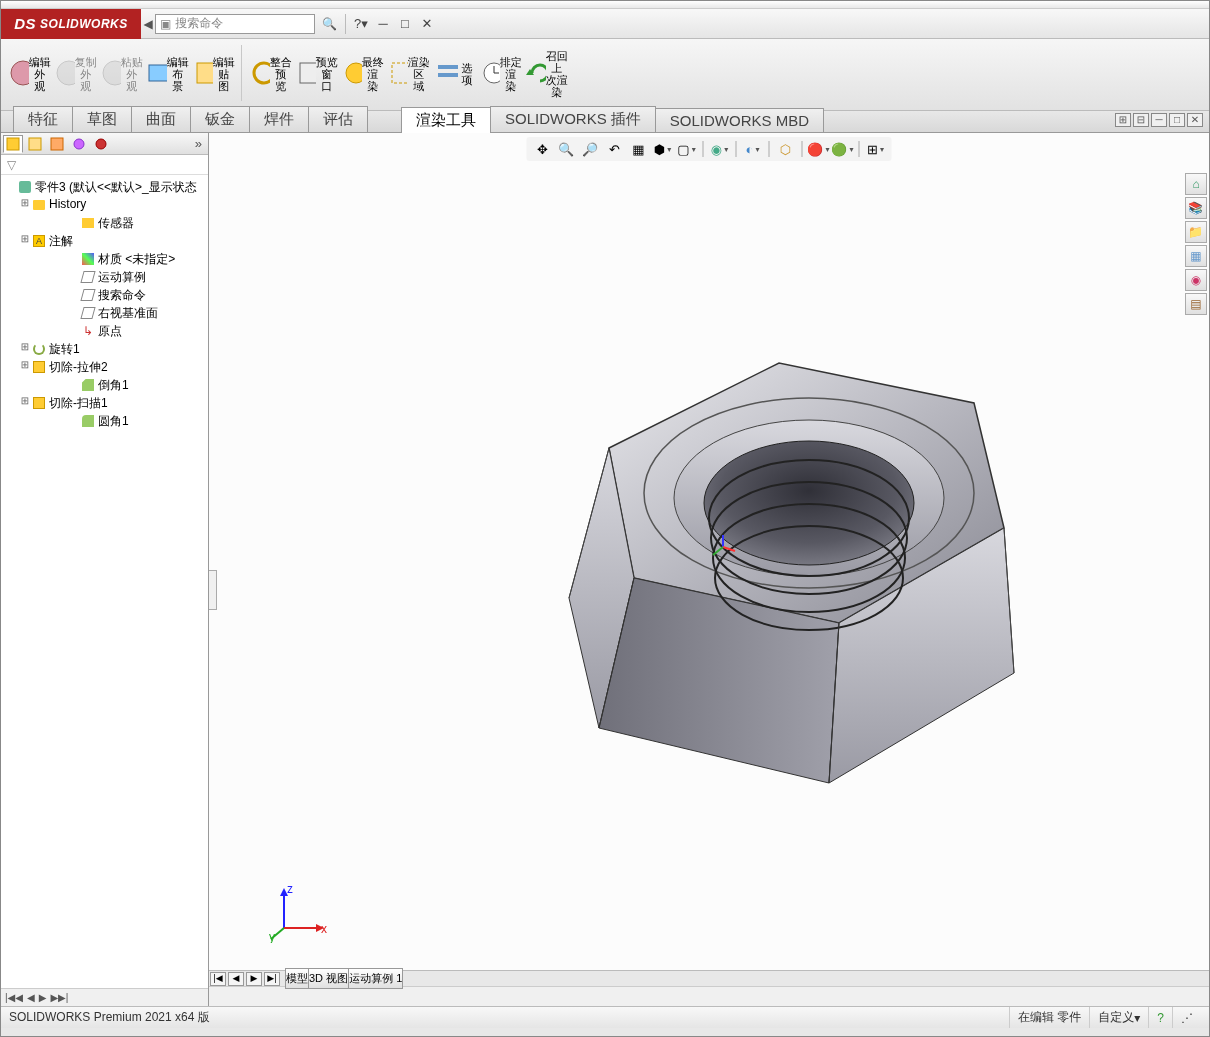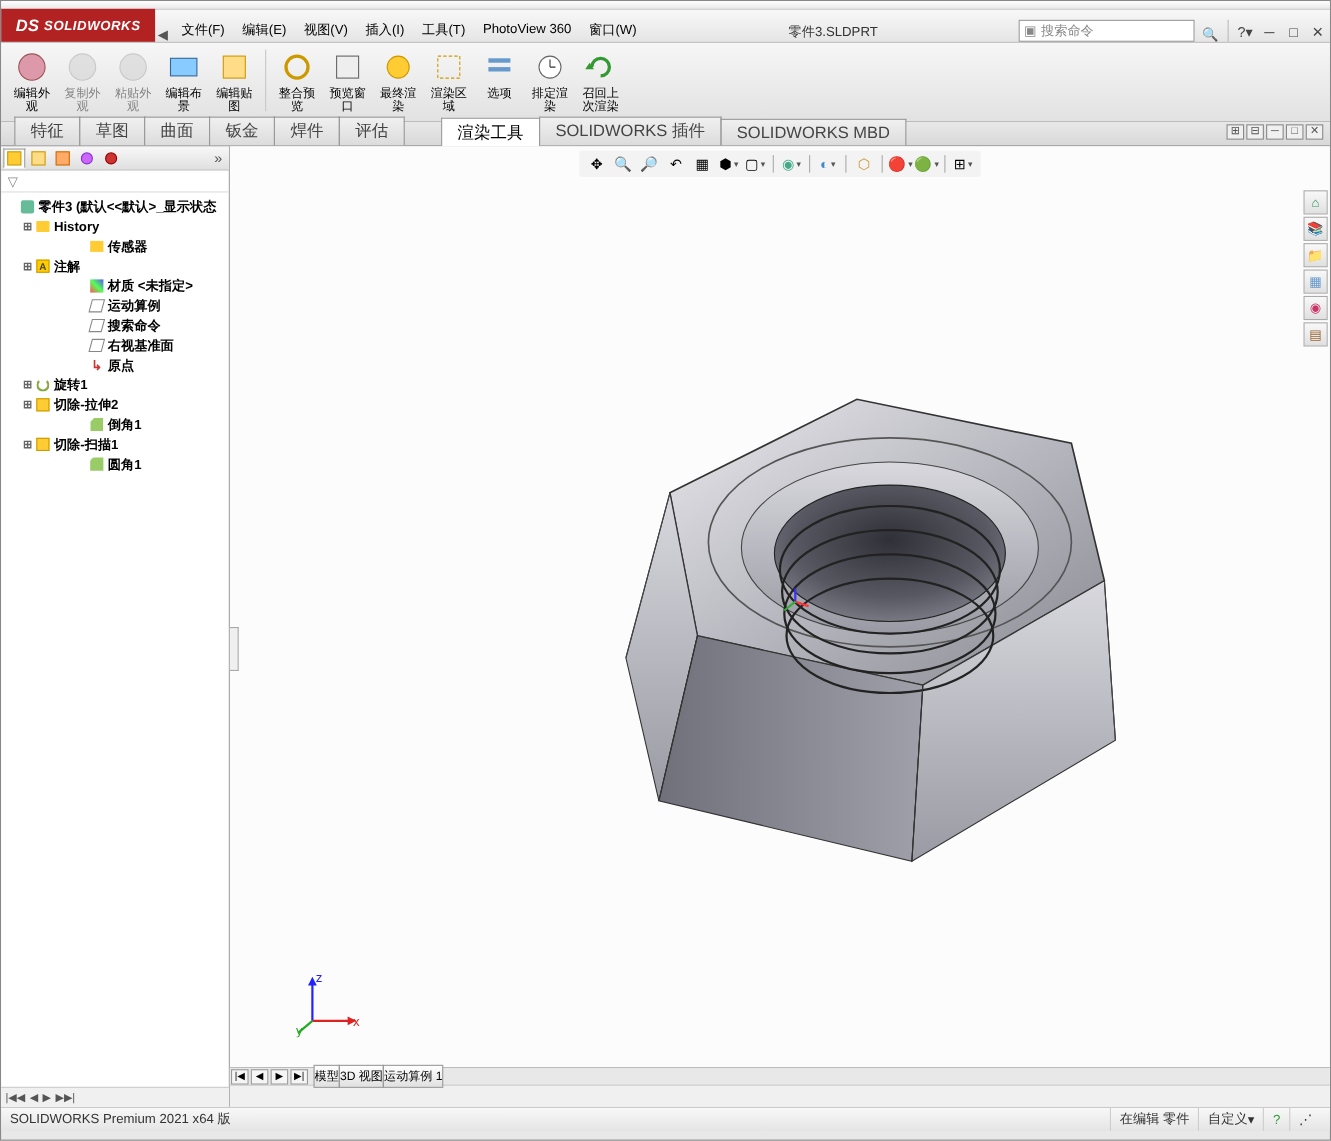--- a/index.html
+++ b/index.html
@@ -2,36 +2,36 @@
 <html><head>
 <meta charset="utf-8">
 <style>
 * { margin: 0; padding: 0; box-sizing: border-box; font-family: "Microsoft YaHei", Arial, sans-serif; font-size: 12px; }
 body { width: 1210px; height: 1037px; background: #e8e8e8; overflow: hidden; border: 1px solid #888; }
 
 
 .titlebar { height: 8px; background: linear-gradient(#fff, #e8e8e8); border-bottom: 1px solid #ccc; }
 
 
-.menubar { height: 30px; background: linear-gradient(#f8f8f8, #e5e5e5); display: flex; align-items: flex-end; border-bottom: 1px solid #bbb; }
+.menubar { height: 30px; background: linear-gradient(#f8f8f8, #e5e5e5); display: flex; align-items: center; border-bottom: 1px solid #bbb; }
 .logo-box { width: 140px; height: 30px; background: #b22222; color: #fff; display: flex; align-items: center; justify-content: center; font-weight: bold; font-style: italic; font-size: 14px; letter-spacing: 0.5px; }
 .logo-box .ds { font-size: 15px; margin-right: 4px; }
 .menubar .chev { width: 14px; text-align: center; color: #555; cursor: pointer; }
 .menubar .menus { display: flex; gap: 4px; padding: 0 4px; }
 .menubar .menus span { padding: 2px 6px; cursor: pointer; }
 .menubar .doc-title { flex: 1; text-align: center; color: #333; }
 .menubar .search { width: 160px; height: 20px; border: 1px solid #999; background: #fff; display: flex; align-items: center; padding: 0 4px; color: #888; margin-right: 4px; }
 .menubar .search .sicon { margin-right: 4px; }
 .menubar .mglass { width: 22px; text-align: center; color: #555; cursor: pointer; }
 .menubar .sep { width: 1px; height: 20px; background: #bbb; margin: 0 4px; }
 .menubar .winbtn { width: 18px; height: 16px; margin: 0 2px; color: #444; text-align: center; cursor: pointer; font-size: 13px; }
 
 
 .ribbon { height: 72px; background: linear-gradient(#f6f6f6, #e2e2e2); display: flex; align-items: flex-start; padding: 4px 6px; border-bottom: 1px solid #bbb; gap: 2px; }
-.ribbon .rbtn { width: 44px; height: 60px; display: flex; flex-direction: column; align-items: center; justify-content: flex-start; text-align: center; cursor: pointer; padding-top: 2px; }
+.ribbon .rbtn { width: 44px; height: 60px; display: flex; flex-direction: row; align-items: center; justify-content: flex-start; text-align: center; cursor: pointer; padding-top: 2px; }
 .ribbon .rbtn.disabled { opacity: 0.45; }
 .ribbon .rbtn .ricon { width: 32px; height: 32px; margin-bottom: 2px; }
 .ribbon .rbtn .rlabel { font-size: 11px; line-height: 12px; }
 .ribbon .rsep { width: 1px; height: 56px; background: #c8c8c8; margin: 2px 4px; }
 
 
 .tabsbar { height: 22px; background: linear-gradient(#e8e8e8, #d8d8d8); display: flex; align-items: flex-end; border-bottom: 1px solid #999; padding-left: 12px; position: relative; }
 .tabsbar .tab { padding: 3px 14px; border: 1px solid #999; border-bottom: none; background: linear-gradient(#f0f0f0, #dcdcdc); margin-right: -1px; font-size: 15px; cursor: pointer; color: #444; }
 .tabsbar .tab.active { background: #fff; color: #000; position: relative; top: 1px; margin-left: 34px; }
 .tabsbar .winctrls { position: absolute; right: 6px; top: 2px; display: flex; gap: 2px; }
@@ -42,21 +42,21 @@
 
 
 .sidepanel { width: 208px; background: #fff; border-right: 1px solid #999; display: flex; flex-direction: column; }
 .side-tabs { height: 22px; background: linear-gradient(#f8f8f8, #e0e0e0); display: flex; align-items: center; border-bottom: 1px solid #bbb; padding: 0 2px; gap: 2px; }
 .side-tabs .sticon { width: 20px; height: 18px; border: 1px solid transparent; display: flex; align-items: center; justify-content: center; cursor: pointer; }
 .side-tabs .sticon.active { background: #fff; border: 1px solid #999; border-bottom-color: #fff; }
 .side-tabs .expand { margin-left: auto; font-size: 13px; color: #555; cursor: pointer; padding: 0 4px; }
 .filter-row { height: 20px; border-bottom: 1px solid #ddd; display: flex; align-items: center; padding: 0 6px; color: #888; }
 
 .tree { flex: 1; overflow: auto; padding: 4px 0; font-size: 12px; }
-.tree-item { display: flex; align-items: center; height: 18px; padding-left: 4px; white-space: nowrap; cursor: pointer; font-weight: bold; }
+.tree-item { display: flex; height: 18px; padding-left: 4px; white-space: nowrap; cursor: pointer; }
 .tree-item .twist { width: 12px; text-align: center; color: #666; font-size: 10px; }
 .tree-item .ticon { width: 16px; height: 16px; margin-right: 2px; display: inline-flex; align-items: center; justify-content: center; }
 .tree-item .tlabel { color: #000; }
 .indent1 { padding-left: 18px; }
 .indent2 { padding-left: 30px; margin-left: 37px; }
 
 .side-bottom { height: 18px; background: #f0f0f0; border-top: 1px solid #ccc; display: flex; align-items: center; padding: 0 4px; gap: 4px; }
 .side-bottom span { font-size: 10px; color: #555; cursor: pointer; }
 
 
@@ -104,30 +104,20 @@
 <body>
 
 <div class="titlebar"></div>
 
 <div class="menubar">
   <div class="logo-box">
     <span class="ds">DS</span>
     <span>SOLIDWORKS</span>
   </div>
   <div class="chev">◀</div>
-  <div class="menus">
-    <span>文件(F)</span>
-    <span>编辑(E)</span>
-    <span>视图(V)</span>
-    <span>插入(I)</span>
-    <span>工具(T)</span>
-    <span>PhotoView 360</span>
-    <span>窗口(W)</span>
-  </div>
-  <div class="doc-title">零件3.SLDPRT</div>
   <div class="search">
     <span class="sicon">▣</span>
     <span>搜索命令</span>
   </div>
   <div class="mglass">🔍</div>
   <div class="sep"></div>
   <div class="winbtn">?▾</div>
   <div class="winbtn">─</div>
   <div class="winbtn">□</div>
   <div class="winbtn">✕</div>

